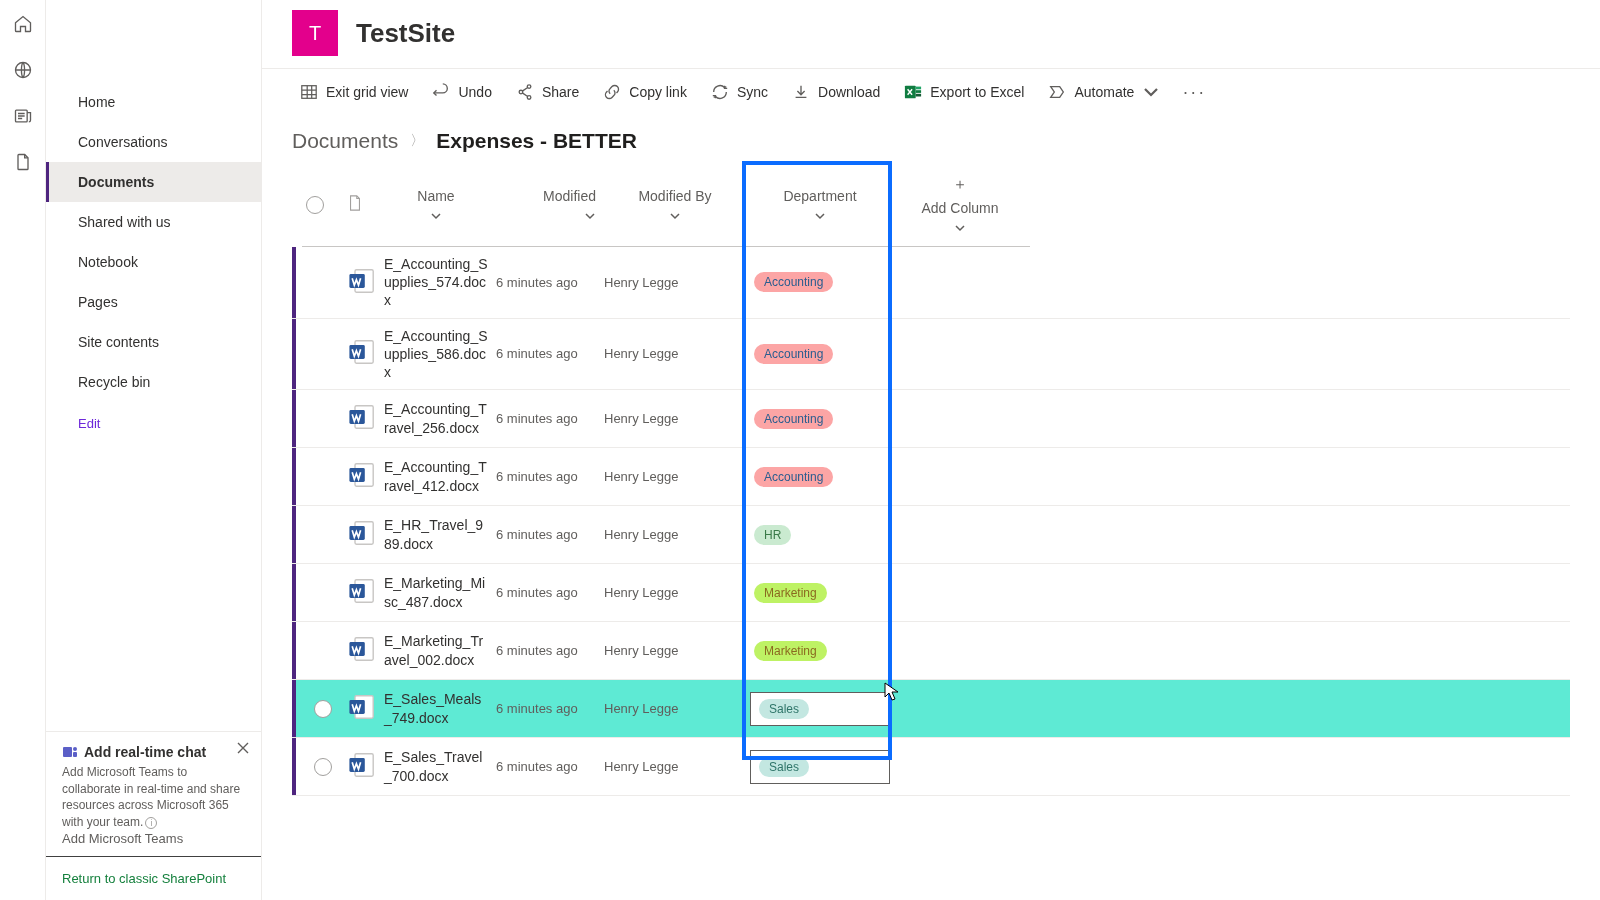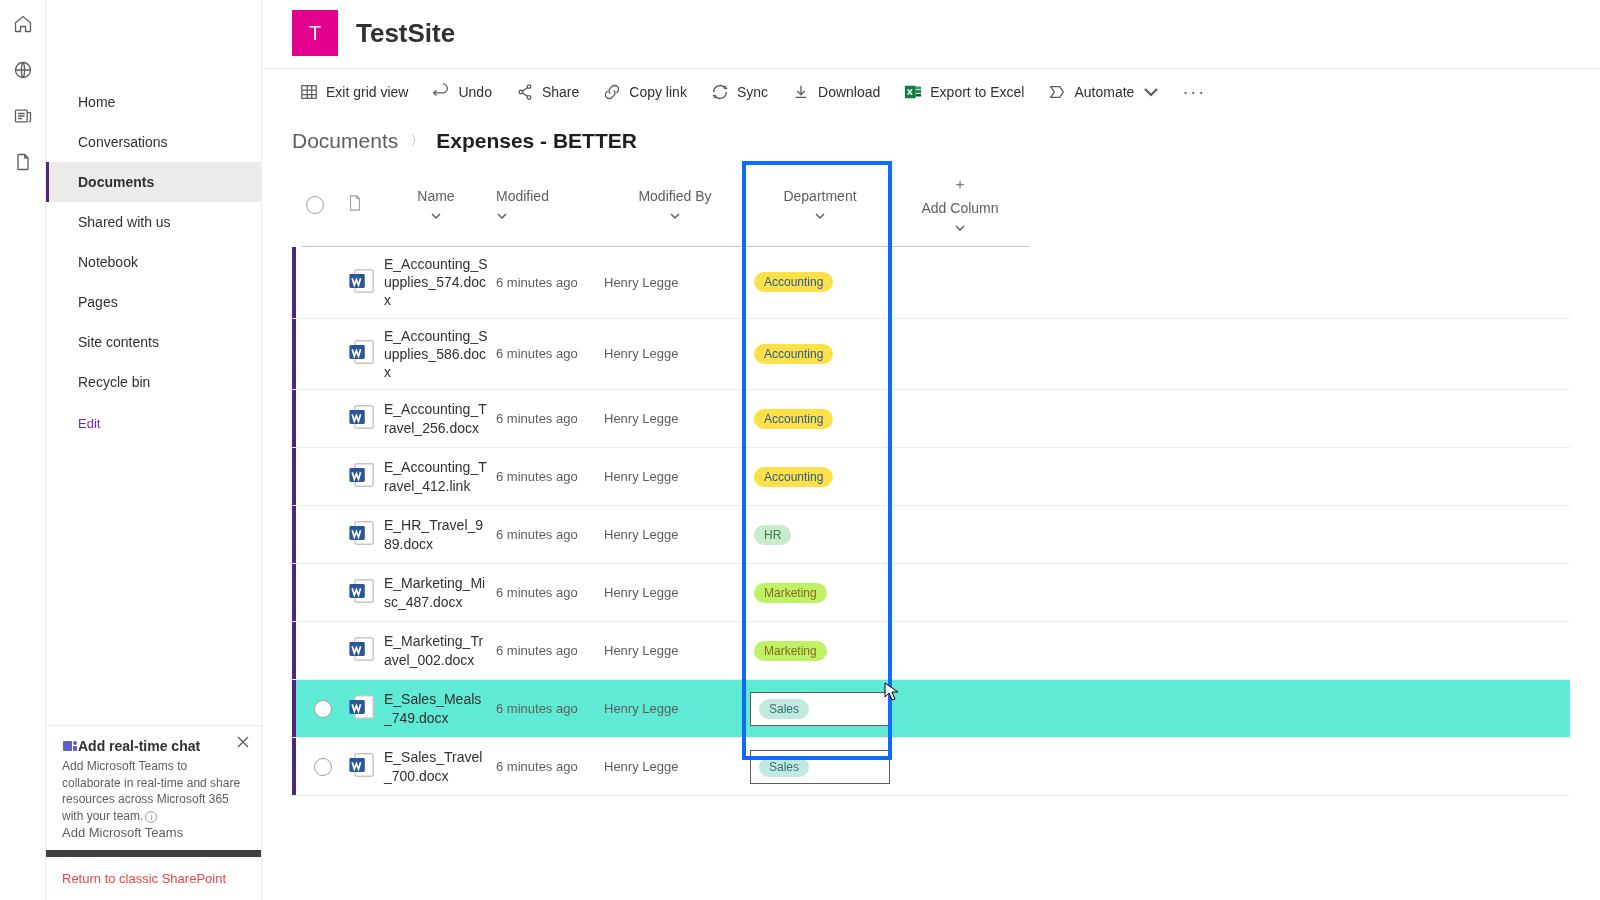--- a/index.html
+++ b/index.html
@@ -49,32 +49,32 @@
   font-size: 12px;
   color: #605e5c;
   position: relative;
 }
 .teams-card .close {
   position: absolute; top: 8px; right: 10px;
   width: 16px; height:16px; cursor:pointer; color:#605e5c;
 }
 .teams-card .title {
   font-size: 14px; font-weight:600; color:#323130;
-  display:flex; margin-bottom:4px;
+  display:flex; gap:6px; margin-bottom:4px;
 }
 .teams-card .title .tIcon { width:16px; height:16px; }
 .teams-card .desc { line-height: 1.4; margin-bottom:0; }
 .teams-card .info-circle { display:inline-block; width:12px; height:12px; border:1px solid #a19f9d; border-radius:50%; font-size:9px; text-align:center; line-height:11px; color:#a19f9d; margin-left:2px; }
 .teams-card .addlink { color:#605e5c; font-size:13px; cursor:pointer; }
 
 .return-link {
-  border-top: 7px solid #404040;
+  border-top: 1px solid #404040;
   padding: 14px 16px;
   font-size: 13px;
-  color: #ef4444;
+  color: #15803d;
   cursor:pointer;
 }
 
 
 .main { flex:1; display:flex; flex-direction:column; }
 
 
 .site-header {
   display:flex; align-items:center; gap:18px;
   padding: 10px 30px 12px 30px;
@@ -116,21 +116,21 @@
 
 
 .grid { padding: 0 30px; }
 .ghead {
   display:flex; align-items:center;
   font-size:14px; color:#605e5c;
 }
 .col-sel { width:42px; display:flex; justify-content:center; }
 .col-type { width:36px; }
 .col-name { width:112px; display:flex; align-items:center; gap:6px; }
-.col-mod  { width:108px; display:flex; align-items:flex-start; gap:6px; }
+.col-mod  { width:108px; display:flex; align-items:flex-end; gap:6px; }
 .col-modby{ width:150px; display:flex; align-items:center; gap:6px; }
 .col-dept { width:140px; display:flex; align-items:center; gap:6px; padding-left:14px; }
 .col-add  { width:140px; display:flex; align-items:center; gap:6px; color:#605e5c; }
 
 .ghead .hcell { padding: 12px 4px; cursor:pointer;flex-direction:column; }
 
 .grow {
   display:flex; align-items:center;
   border-bottom:1px solid #edebe9;
   min-height: 58px;
@@ -154,21 +154,21 @@
   border:4px solid #0b6cff;
   pointer-events:none;
 }
 
 .pill {
   display:inline-block;
   padding: 3px 10px;
   border-radius: 12px;
   font-size:12px;
 }
-.pill-Accounting { background:#fde047; color:#2a5d8f; }
+.pill-Accounting { background:#fca5a5; color:#2a5d8f; }
 .pill-HR { background:#caead0; color:#3a7a48; }
 .pill-Marketing { background:#bef264; color:#8a6a20; }
 .pill-Sales { background:#c3e7e1; color:#2f7569; }
 
 .dept-cell-editing {
   border:1px solid #605e5c;
   background:#fff;
   padding:6px 8px !important;
 }
 
@@ -428,21 +428,21 @@
             <div class="grow">
               <div class="bar"></div>
               <div class="cell col-sel">
                 <div class="sel-circle"></div>
               </div>
               <div class="cell col-type"><span class="doc-ico"><svg viewBox="0 0 20 20">
                     <rect x="5" y="2" width="13" height="16" rx="1" fill="#fff" stroke="#c8c6c4"></rect>
                     <rect x="1" y="5" width="11" height="10" rx="1" fill="#2b579a"></rect>
                     <path d="M3 8l1.5 5L6 9l1.5 4L9 8" stroke="#fff" stroke-width="1.2" fill="none"></path>
                   </svg></span></div>
-              <div class="cell col-name name-cell">E_Accounting_Travel_412.link</div>
+              <div class="cell col-name name-cell">E_Accounting_Travel_412.docx</div>
               <div class="cell col-mod">6 minutes ago</div>
               <div class="cell col-modby">Henry Legge</div>
               <div class="cell col-dept">
                 <span class="pill pill-Accounting">Accounting</span>
               </div>
             </div>
             <div class="grow">
               <div class="bar"></div>
               <div class="cell col-sel">
                 <div class="sel-circle"></div>

